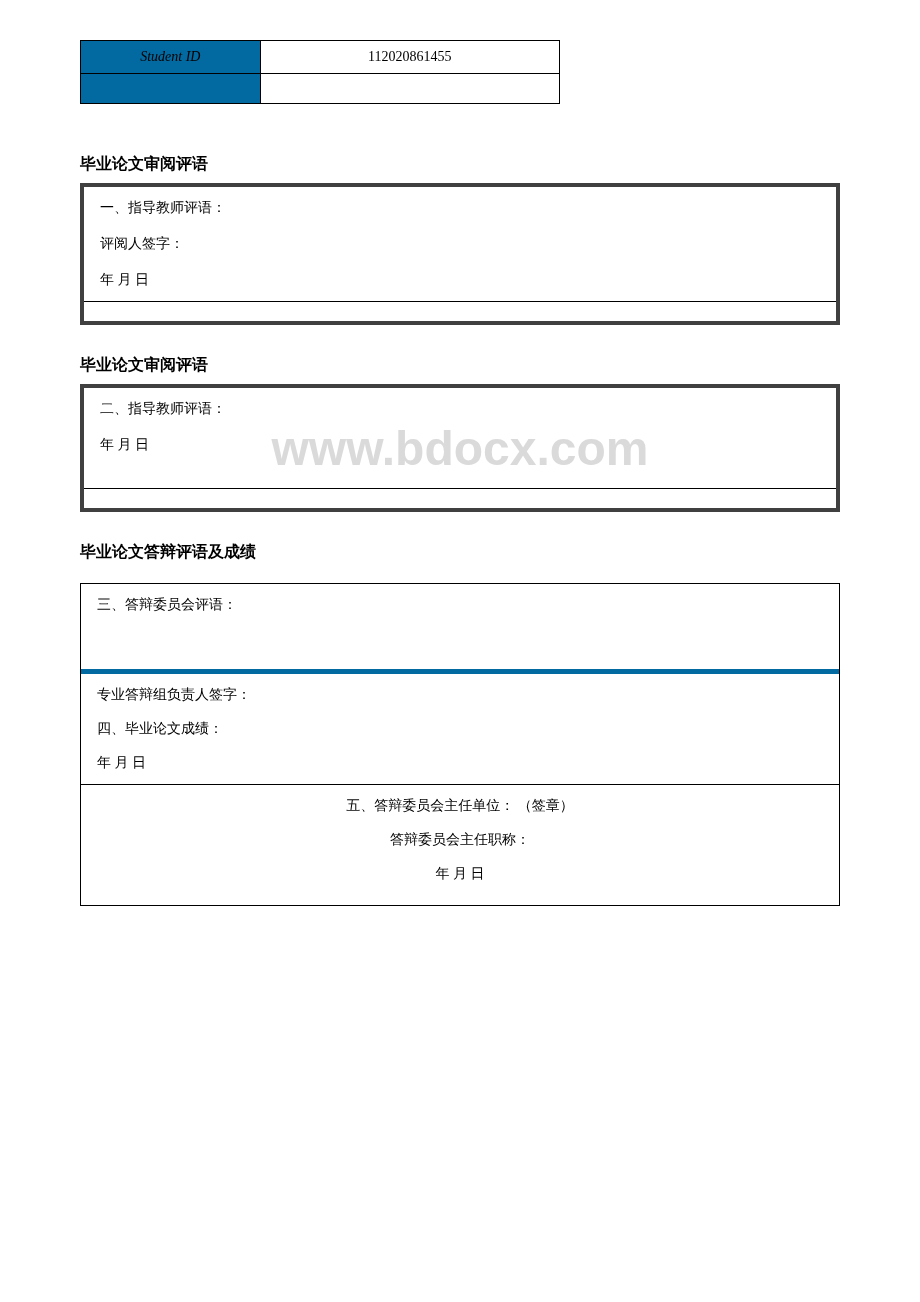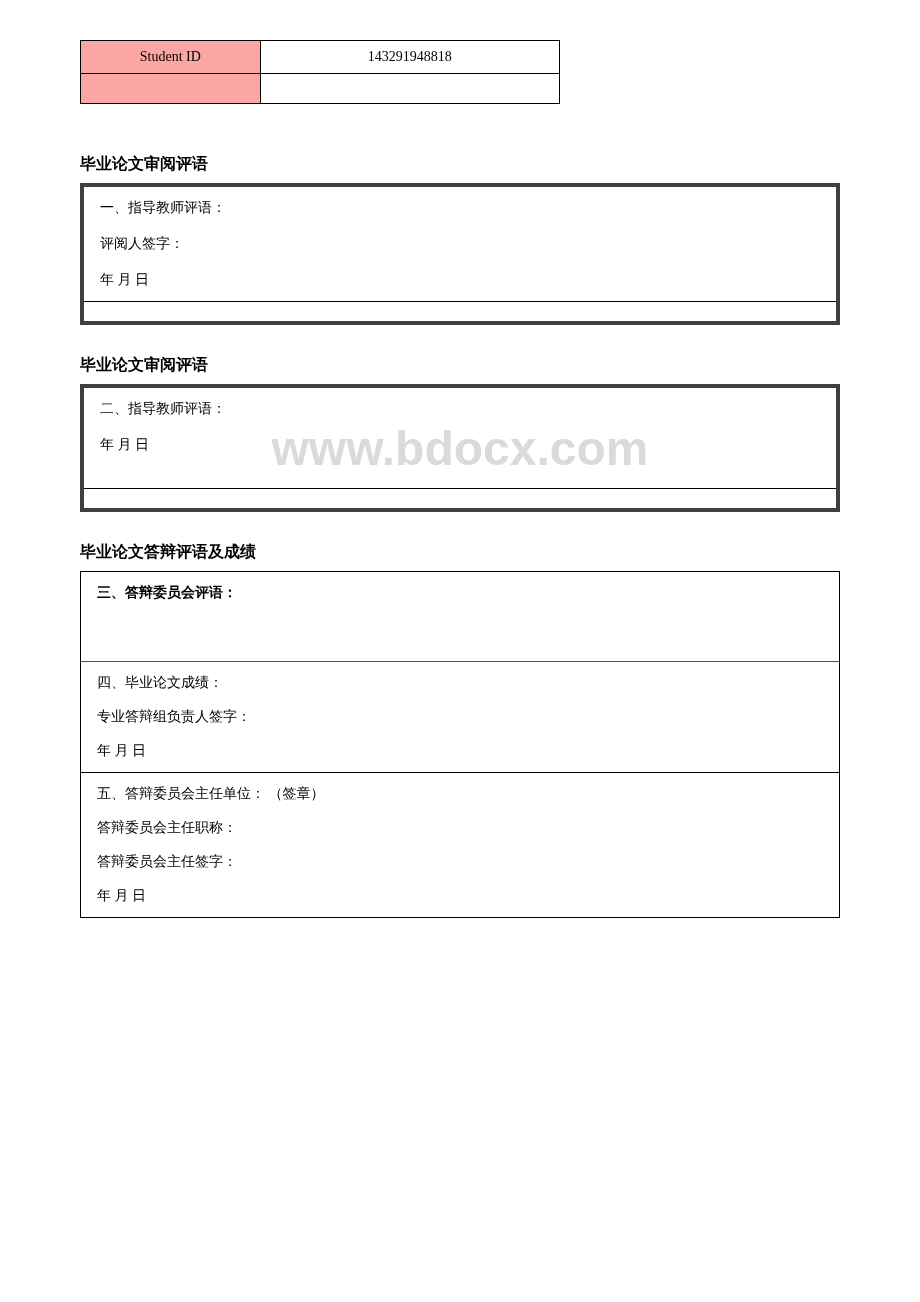--- a/index.html
+++ b/index.html
@@ -31,21 +31,22 @@
 
     .info-table td {
       border: 1px solid #000;
       padding: 8px 16px;
       text-align: center;
       font-size: 14px;
     }
 
     .info-table td:first-child {
       width: 180px;
-      background: #fca5a5;
+      background: #0369a1;
+      font-style: italic;
     }
 
     .info-table td:last-child {
       width: 300px;
       background: #fff;
     }
 
     .info-table .empty-row td {
       height: 30px;
     }
@@ -114,44 +115,44 @@
 
     .section-subtitle {
       font-size: 16px;
       font-weight: bold;
       margin-bottom: 8px;
     }
 
     .thesis-defense-title {
       font-size: 16px;
       font-weight: bold;
-      margin-bottom: 8px;
+      margin-bottom: 20px;
     }
 
     .section3-box {
       border: 1px solid #000;
       width: 100%;
     }
 
     .section3-part1 {
       padding: 12px 16px;
       min-height: 90px;
-      border-bottom: 1px solid #0369a1;
-      font-weight: bold;
+      border-bottom: 5px solid #0369a1;
     }
 
     .section3-part2 {
       padding: 12px 16px;
       min-height: 90px;
       border-bottom: 1px solid #000;
     }
 
     .section3-part3 {
       padding: 12px 16px;
       min-height: 120px;
+      text-align: center;
     }
 
     .section3-part1 p,
     .section3-part2 p,
     .section3-part3 p {
       margin-bottom: 16px;
       font-size: 14px;
     }
 
     .section3-part1 p:last-child,
@@ -162,21 +163,21 @@
   </style>
 </head>
 <body>
 
 <div class="page-content">
 
   <table class="info-table">
     <tbody>
       <tr>
         <td>Student ID</td>
-        <td>143291948818</td>
+        <td>112020861455</td>
       </tr>
       <tr class="empty-row">
         <td></td>
         <td></td>
       </tr>
     </tbody>
   </table>
 
   <div class="section">
     <div class="section-title">毕业论文审阅评语</div>
@@ -204,27 +205,26 @@
 
   <div class="section">
     <div class="thesis-defense-title">毕业论文答辩评语及成绩</div>
     <div class="section3-box">
 
       <div class="section3-part1">
         <p>三、答辩委员会评语：</p>
       </div>
 
       <div class="section3-part2">
+        <p>专业答辩组负责人签字：</p>
         <p>四、毕业论文成绩：</p>
-        <p>专业答辩组负责人签字：</p>
         <p>年      月      日</p>
       </div>
 
       <div class="section3-part3">
         <p>五、答辩委员会主任单位：  （签章）</p>
         <p>答辩委员会主任职称：</p>
-        <p>答辩委员会主任签字：</p>
         <p>年 月 日</p>
       </div>
     </div>
   </div>
 
 </div>
 
 </body></html>

